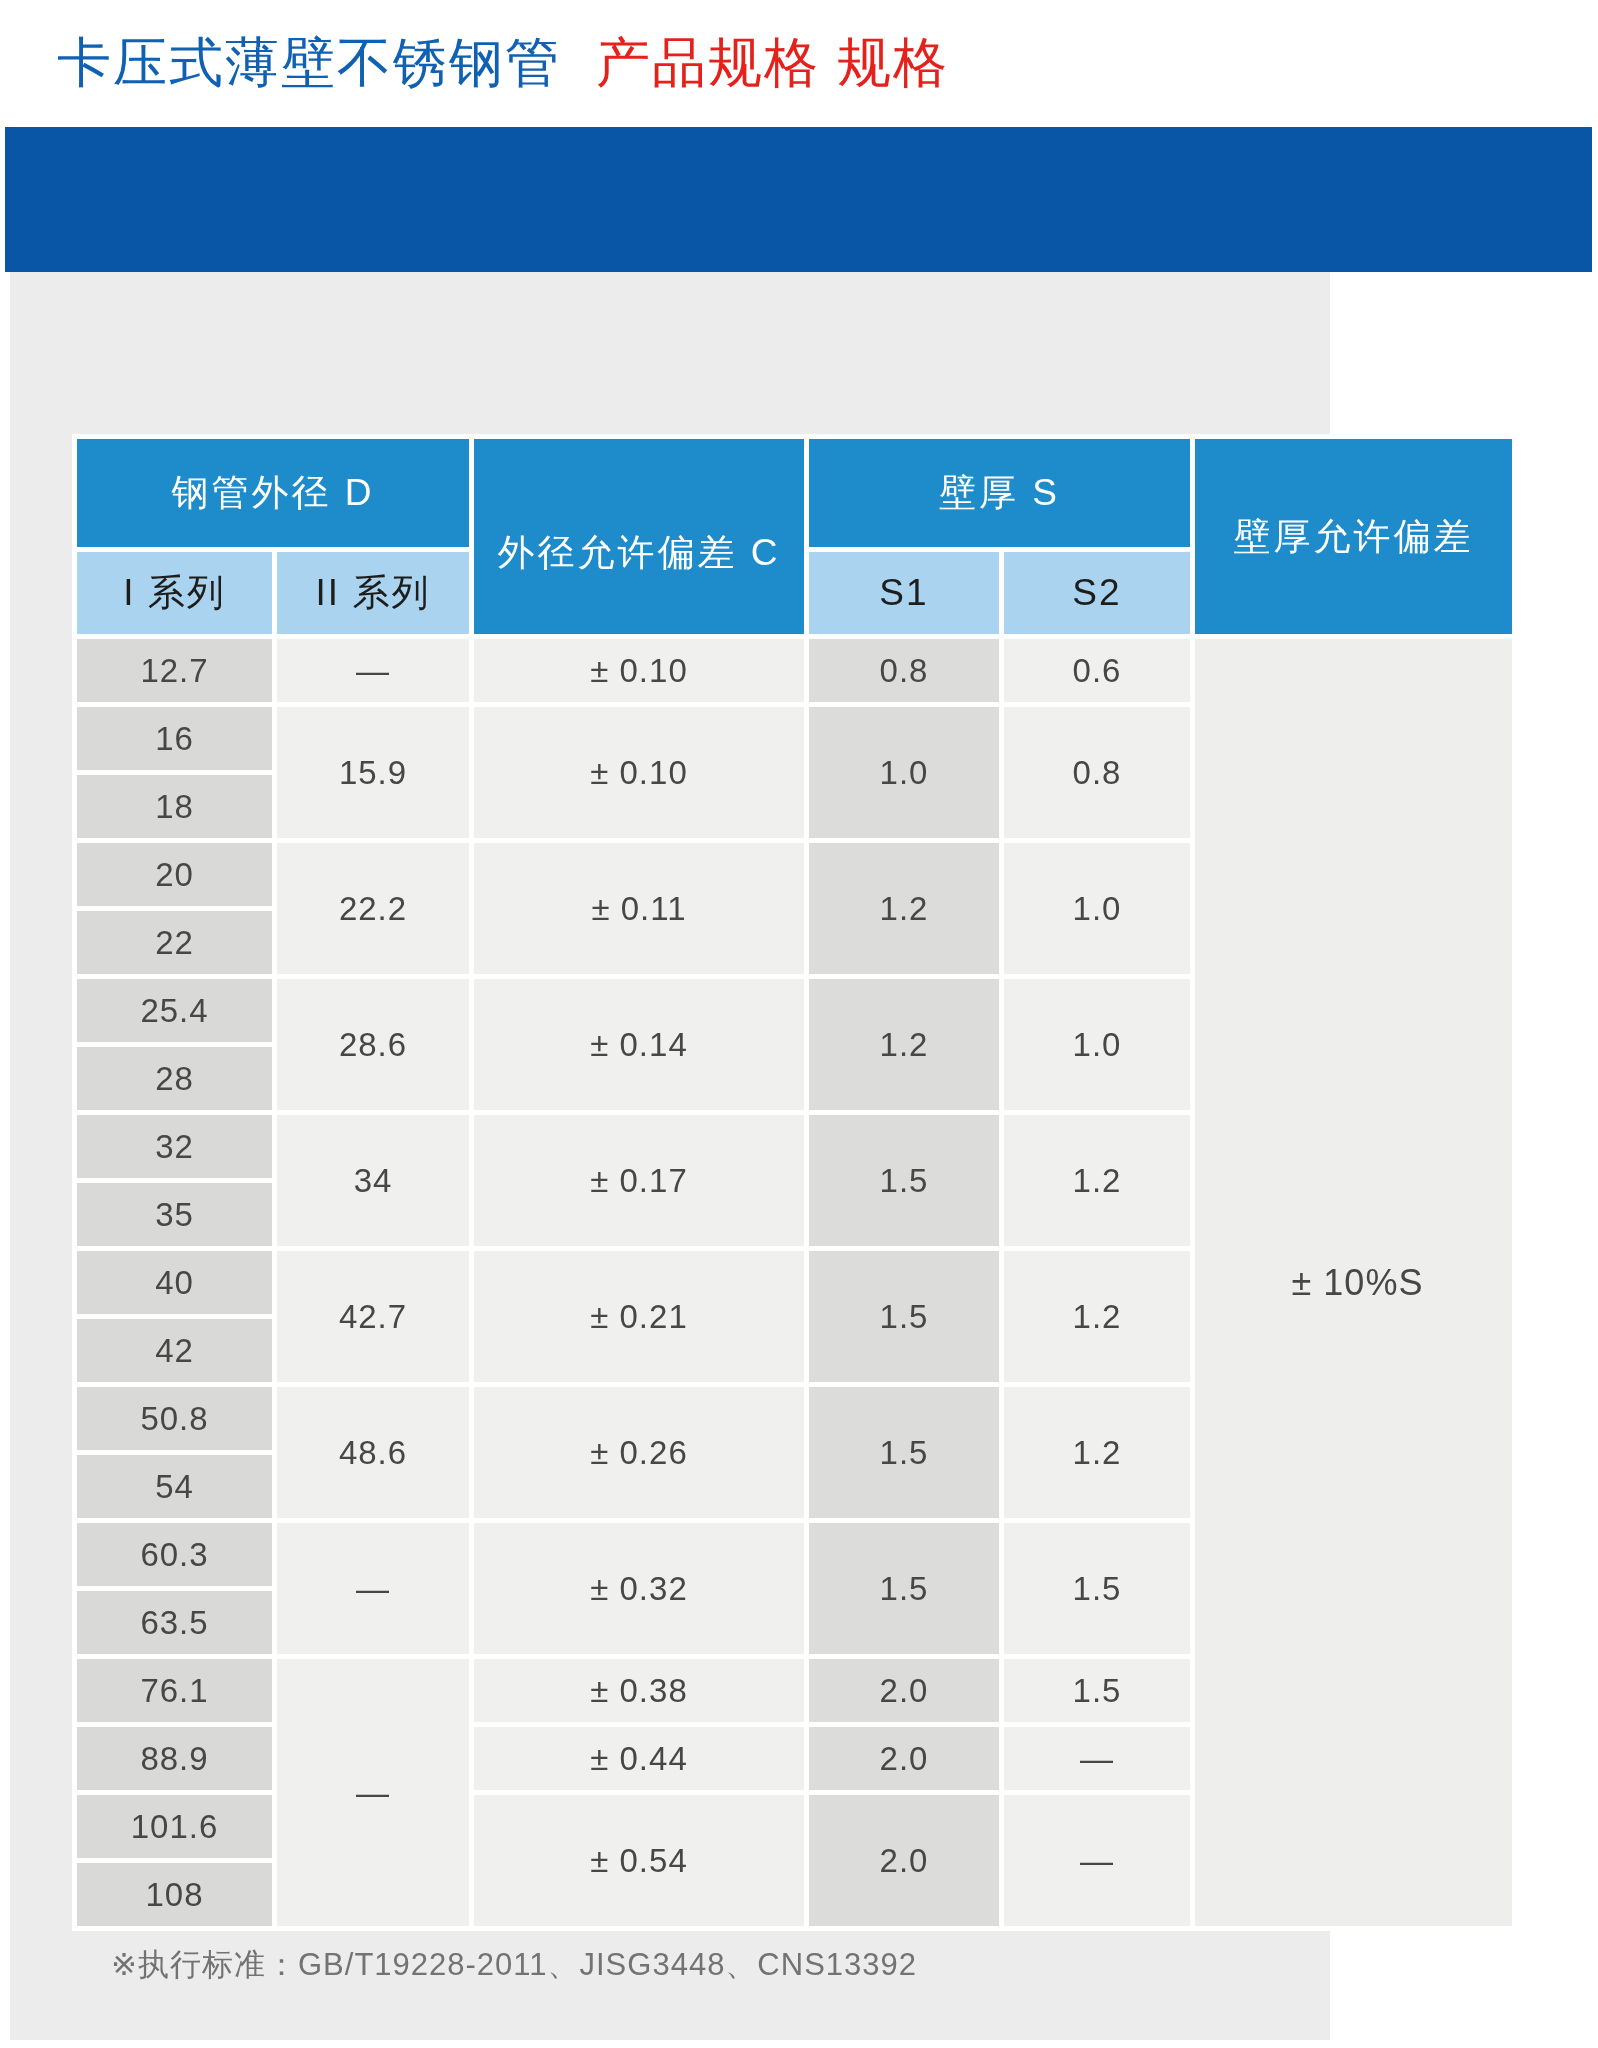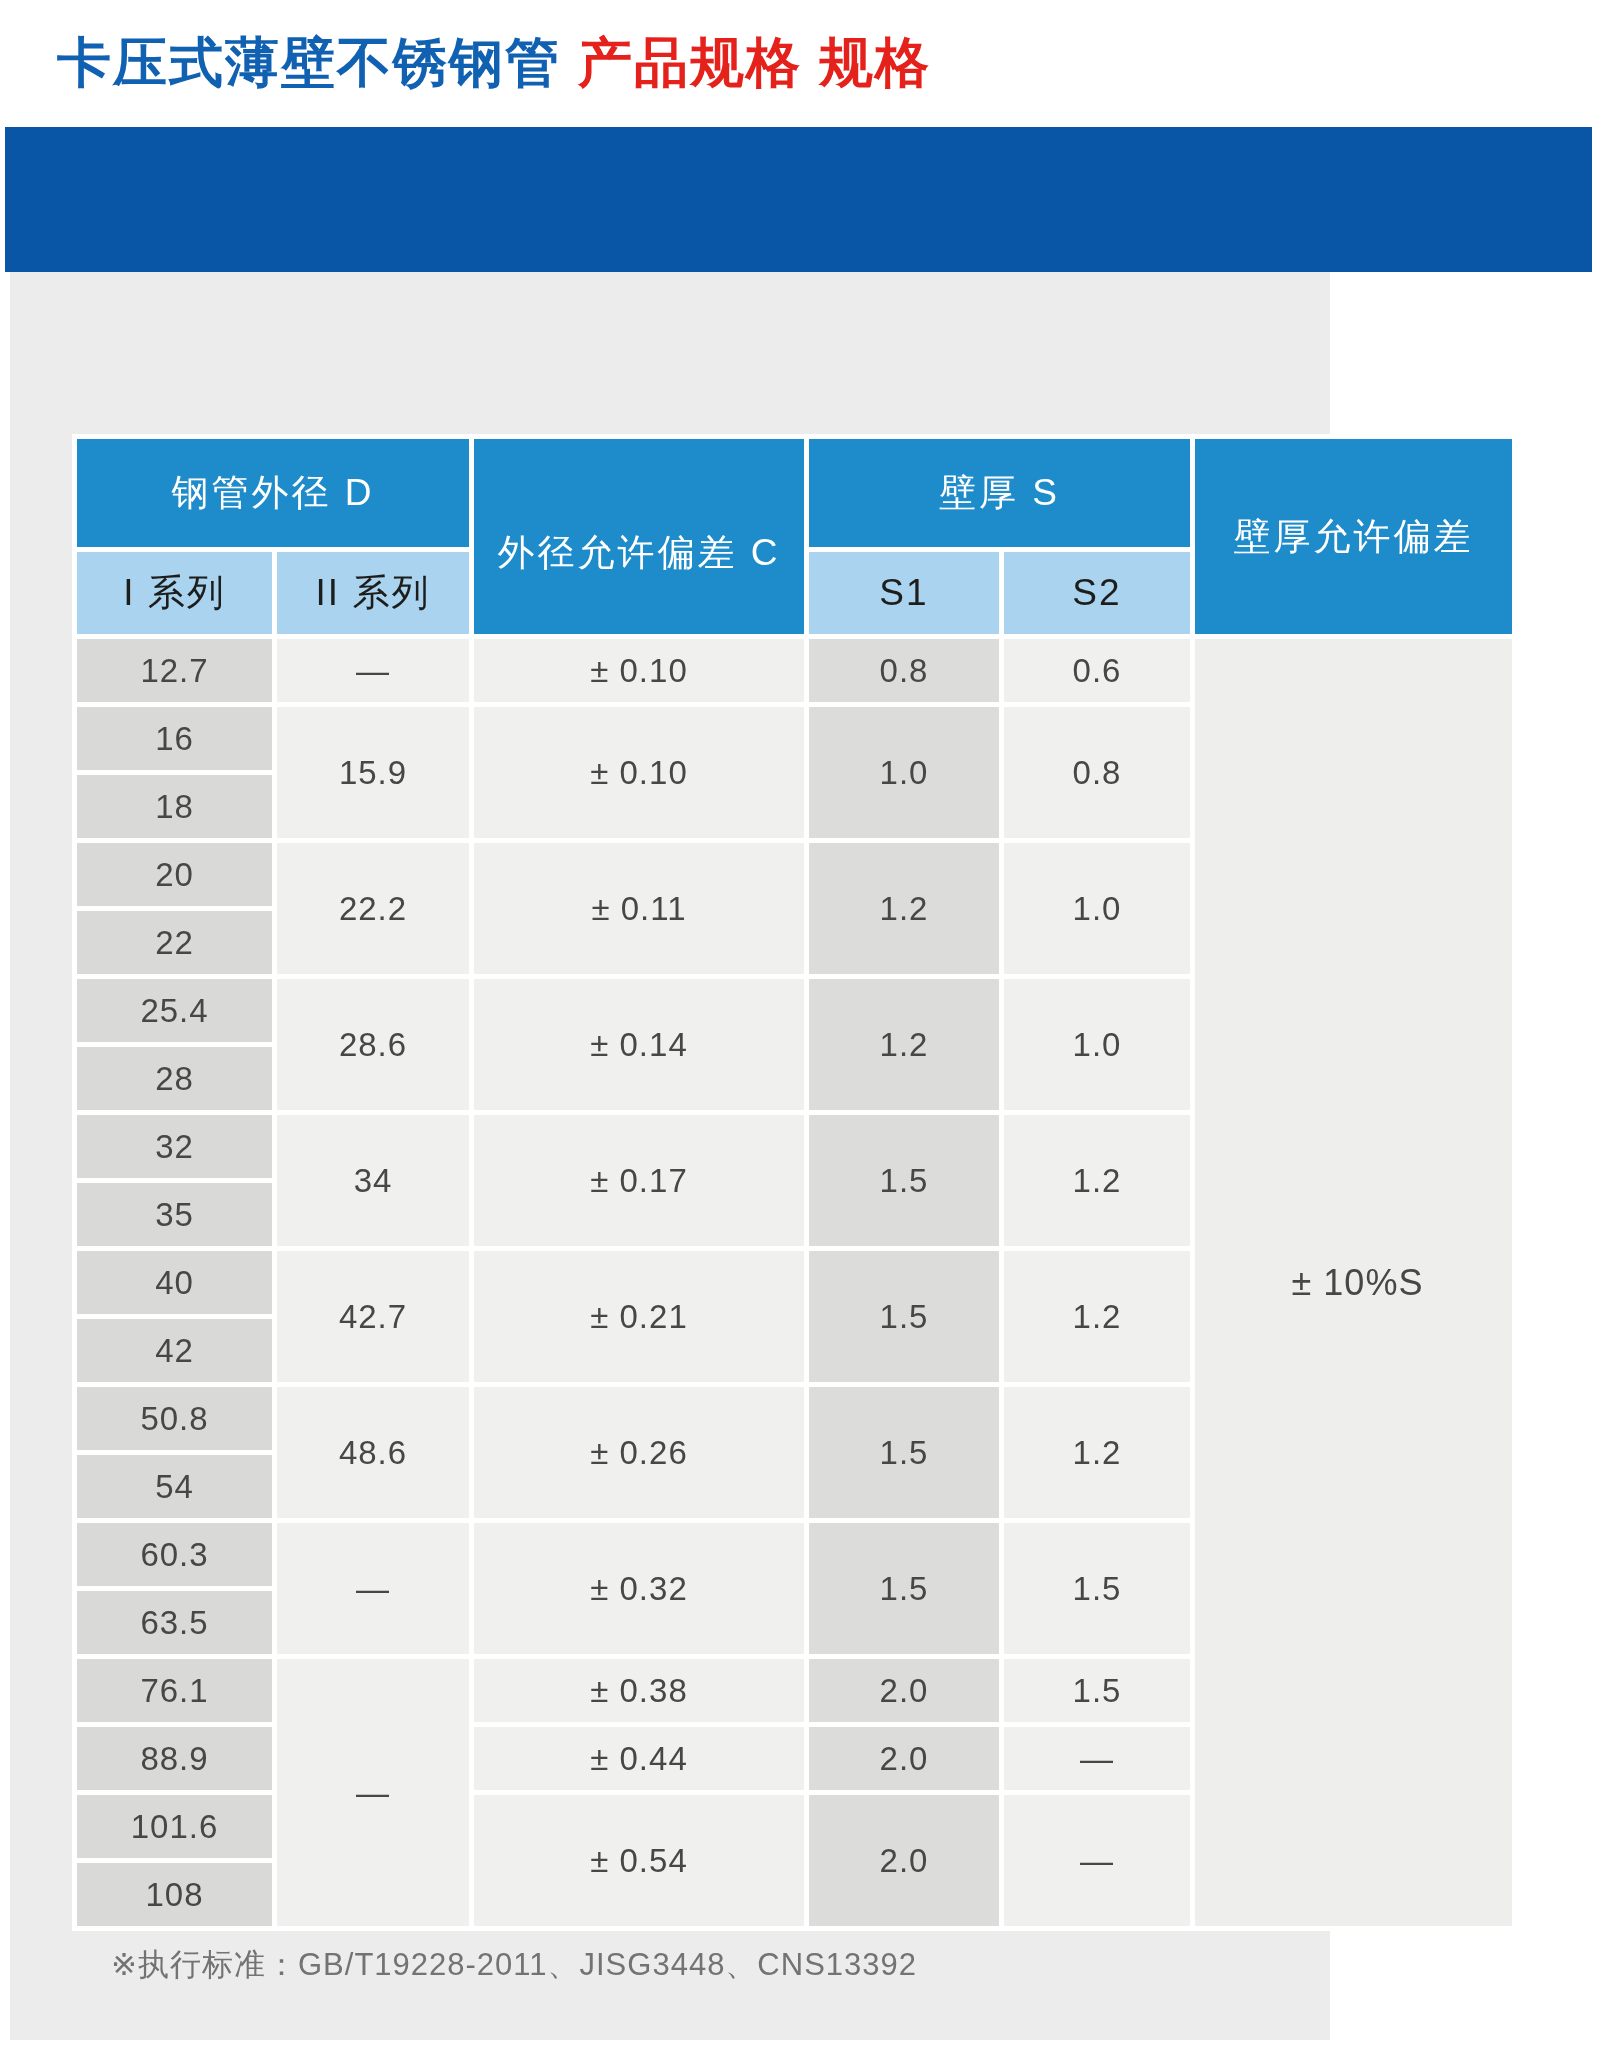--- a/index.html
+++ b/index.html
@@ -8,24 +8,24 @@
     --cell-dark:#d9d9d7; --cell-s1:#dcdcda; --cell-light:#f0f0ee; --cell-right:#eeeeec;
     --data-text:#474745; --subheader-text:#1d1d1b; --footnote-gray:#737373;
   }
   html,body{margin:0;padding:0;}
   body{
     width:1598px;height:2048px;background:#ffffff;position:relative;
     font-family:"Liberation Sans","DejaVu Sans",sans-serif;overflow:hidden;
   }
   .title-row{
     position:absolute;left:57px;top:8px;height:110px;display:flex;align-items:center;
-    font-size:54px;font-weight:bold;letter-spacing:2px;white-space:nowrap;
+    font-size:54px;font-weight:normal;letter-spacing:2px;white-space:nowrap;
   }
   .title-blue{color:var(--title-blue);}
-  .title-red{color:var(--title-red);margin-left:17px;}
+  .title-red{color:var(--title-red);margin-left:35px;}
   .banner{
     position:absolute;left:5px;top:127px;width:1587px;height:145px;
     background:var(--banner-blue);
   }
   .panel{
     position:absolute;left:10px;top:272px;width:1320px;height:1768px;
     background:var(--panel-gray);
   }
   table.spec{
     position:absolute;left:62px;top:162px;width:1445px;

